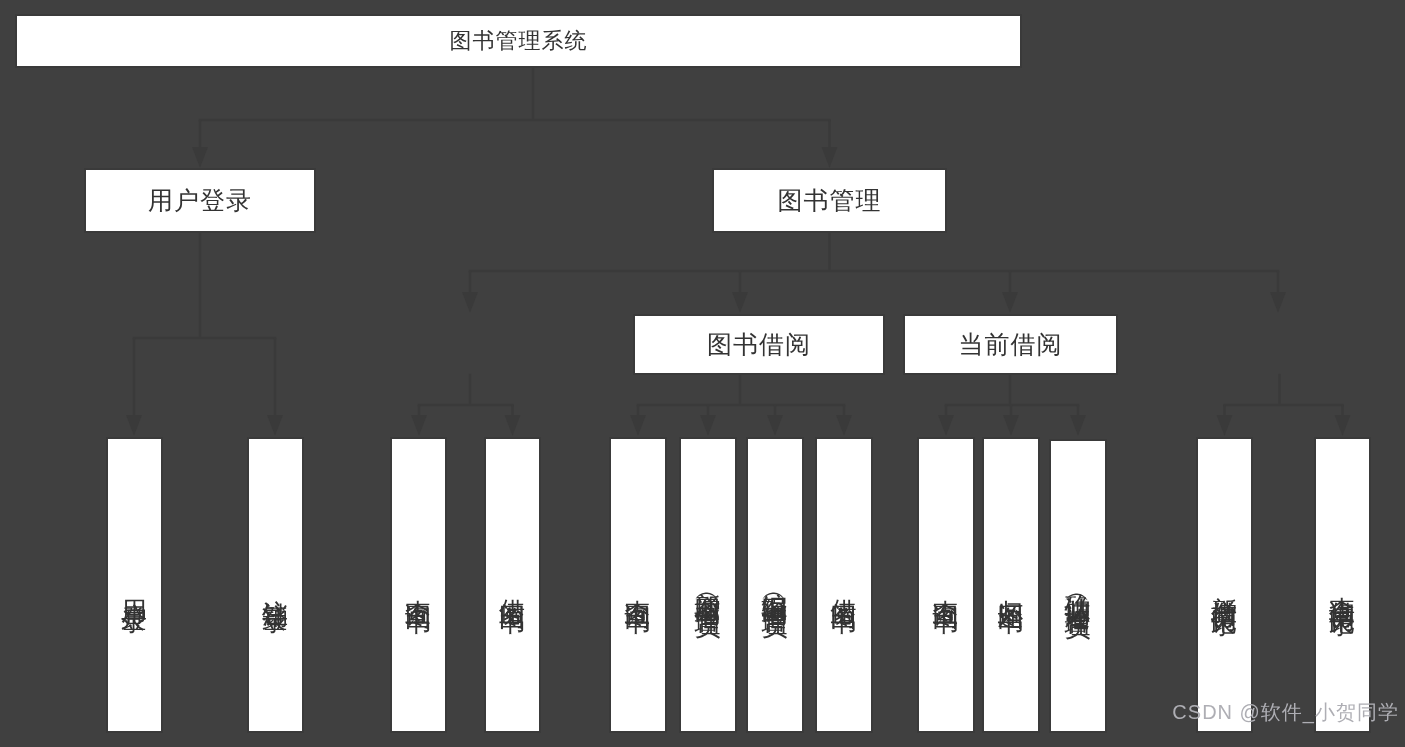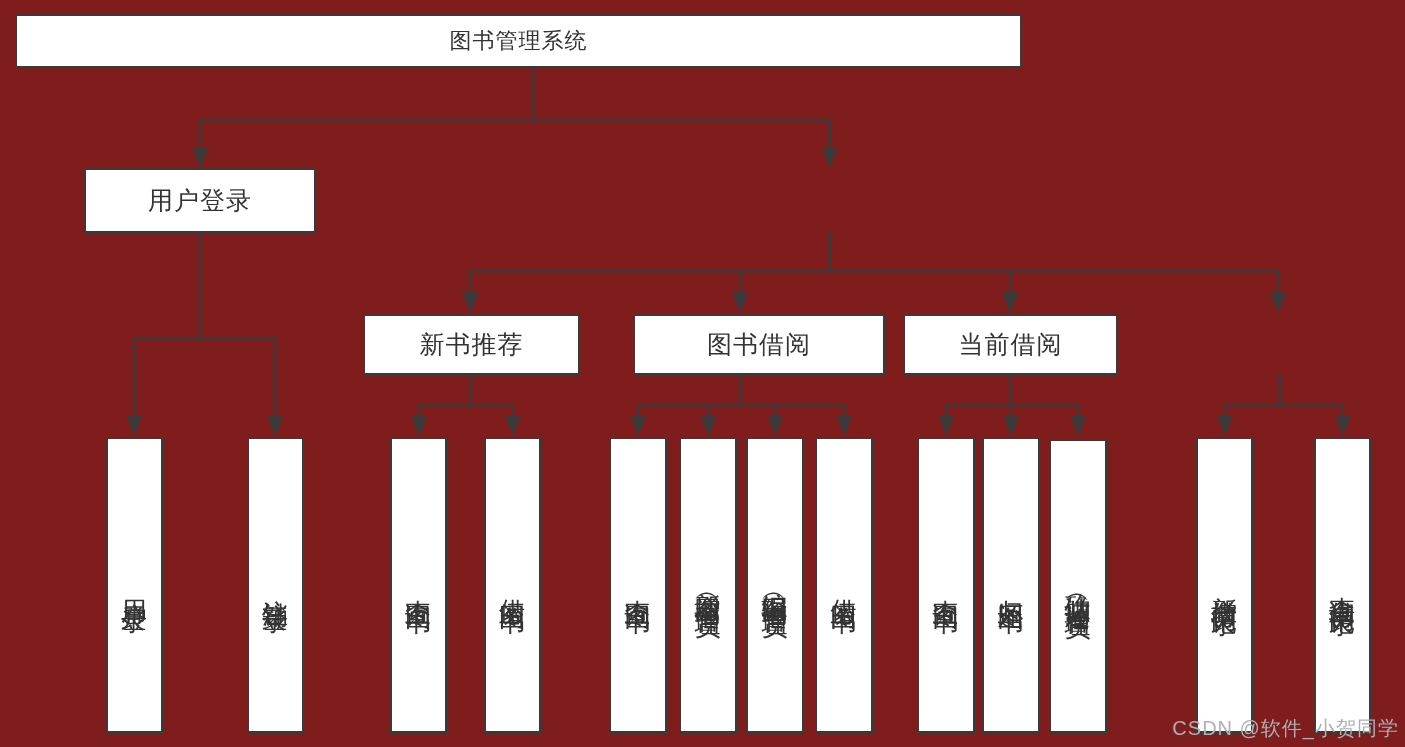--- a/index.html
+++ b/index.html
@@ -1,19 +1,19 @@
 <!DOCTYPE html>
 <html lang="zh"><head>
 <meta charset="utf-8">
 <style>
   html,body{margin:0;padding:0;background:#ffffff;}
   .canvas{
     position:relative;
     width:1405px;height:747px;
-    background:#7f1d1d;
+    background:#404040;
     overflow:hidden;
     font-family:"Liberation Sans","DejaVu Sans",sans-serif;
     color:#333333;
   }
   .connector-layer{position:absolute;left:0;top:0;pointer-events:none;}
   .box{
     position:absolute;
     box-sizing:border-box;
     border:2.5px solid #3a3a3a;
     background:#ffffff;
@@ -79,22 +79,22 @@
       <line x1="1011" y1="405" x2="1011" y2="431" marker-end="url(#arrow)"></line>
       <line x1="1078" y1="405" x2="1078" y2="431" marker-end="url(#arrow)"></line>
       <line x1="1224.5" y1="405" x2="1224.5" y2="431" marker-end="url(#arrow)"></line>
       <line x1="1342.5" y1="405" x2="1342.5" y2="431" marker-end="url(#arrow)"></line>
     </g>
   </svg>
 
   <div class="box h-root" style="left:15px;top:14px;width:1007px;height:54px;">图书管理系统</div>
 
   <div class="box h" style="left:84px;top:168px;width:232px;height:65px;">用户登录</div>
+  <div class="box h" style="left:712px;top:168px;width:235px;height:65px;">图书管理</div>
 
-  <div class="box h" style="left:363px;top:314px;width:217px;height:61px;">新书推荐</div>
   <div class="box h" style="left:633px;top:314px;width:252px;height:61px;">图书借阅</div>
   <div class="box h" style="left:903px;top:314px;width:215px;height:61px;">当前借阅</div>
 
   <div class="box v" style="left:106px;top:437px;width:57px;height:296px;">用户登录</div>
   <div class="box v" style="left:247px;top:437px;width:57px;height:296px;">注销登录</div>
 
   <div class="box v" style="left:390px;top:437px;width:57px;height:296px;">查询图书</div>
   <div class="box v" style="left:484px;top:437px;width:57px;height:296px;">借阅图书</div>
 
   <div class="box v" style="left:609px;top:437px;width:58px;height:296px;">查询图书</div>
@@ -102,15 +102,15 @@
   <div class="box v" style="left:746px;top:437px;width:58px;height:296px;">编辑图书（管理员）</div>
   <div class="box v" style="left:815px;top:437px;width:58px;height:296px;">借阅图书</div>
 
   <div class="box v" style="left:917px;top:437px;width:58px;height:296px;">查询图书</div>
   <div class="box v" style="left:982px;top:437px;width:58px;height:296px;">归还图书</div>
   <div class="box v" style="left:1049px;top:439px;width:58px;height:294px;">确认归还（管理员）</div>
 
   <div class="box v" style="left:1196px;top:437px;width:57px;height:296px;">新增借阅记录</div>
   <div class="box v" style="left:1314px;top:437px;width:57px;height:296px;">查询借阅记录</div>
 
-  <div class="watermark" style="right:6px;top:715px;">CSDN @软件_小贺同学</div>
+  <div class="watermark" style="right:6px;top:699px;">CSDN @软件_小贺同学</div>
 
 </div>
 
 </body></html>

